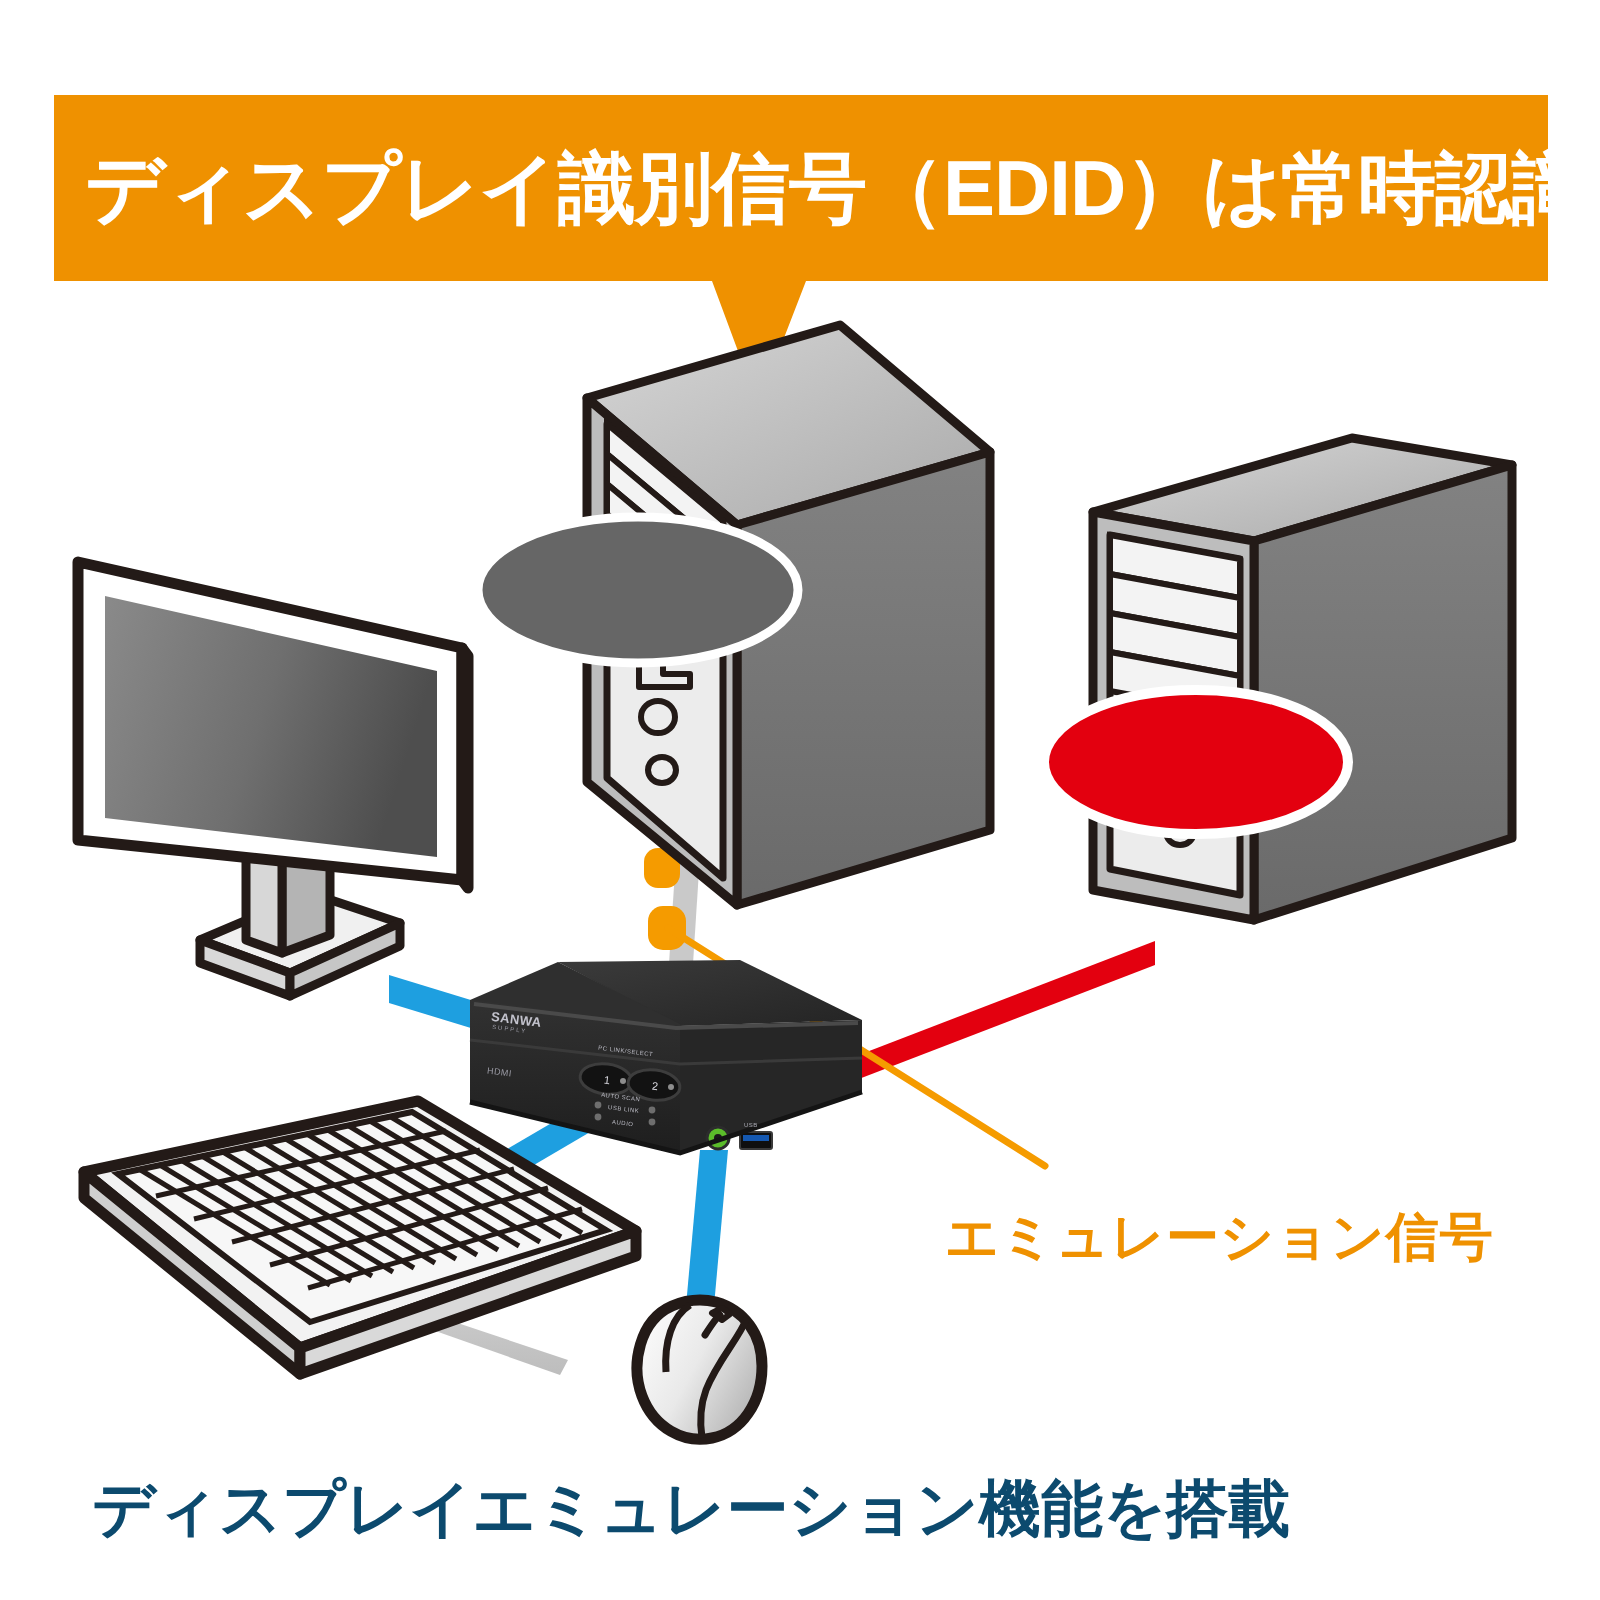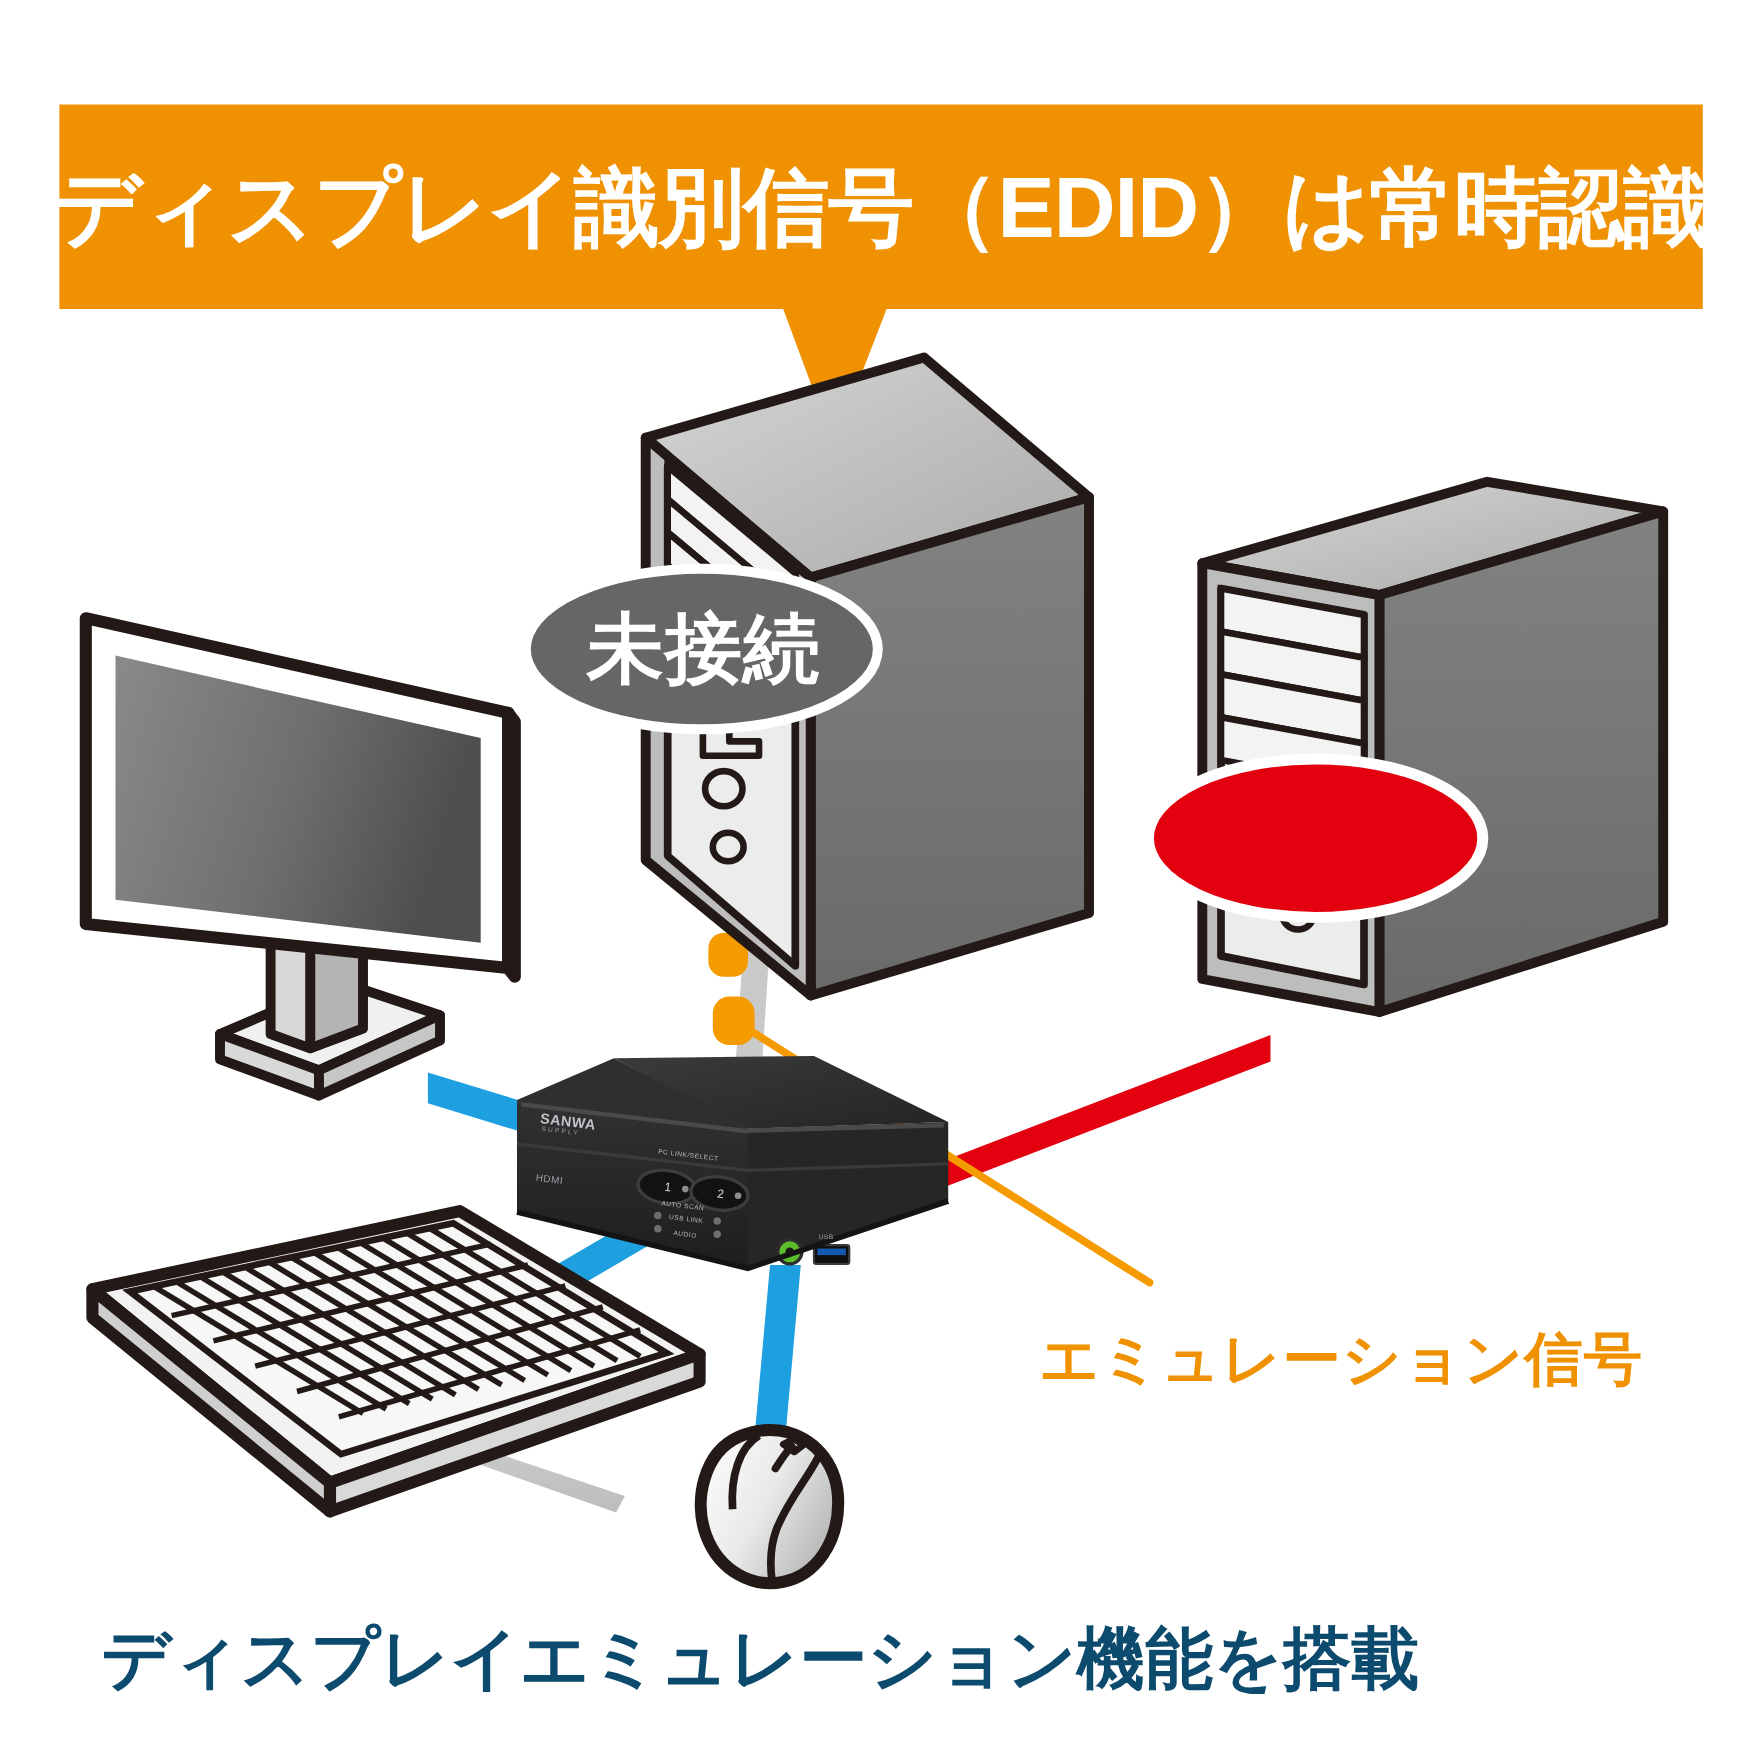--- a/index.html
+++ b/index.html
@@ -12,20 +12,21 @@
     position:absolute;
     left:54px; top:95px; width:1494px; height:186px;
     display:flex; align-items:center; justify-content:center;
     color:#ffffff;
     font-size:78px;
     font-weight:bold;
     letter-spacing:-1px;
     line-height:1;
     white-space:nowrap;
     pointer-events:none;
+    padding-left:36px;
   }
 
   
   .badge-label{
     position:absolute;
     display:flex;align-items:center;justify-content:center;
     color:#ffffff;font-weight:bold;white-space:nowrap;line-height:1;
     pointer-events:none;
   }
   #badge-unconnected-text{ left:490px; top:525px; width:300px; height:130px; font-size:70px; letter-spacing:1px;}
@@ -251,21 +252,20 @@
     <g>
       <ellipse cx="638" cy="590" rx="160" ry="73" fill="#666666" stroke="#ffffff" stroke-width="9"></ellipse>
     </g>
     <g>
       <ellipse cx="1196" cy="762" rx="152" ry="72" fill="#e3000f" stroke="#ffffff" stroke-width="10"></ellipse>
     </g>
   </svg>
 
   <div class="banner-text">ディスプレイ識別信号（EDID）は常時認識</div>
 
-  <div class="badge-label" id="badge-unconnected-text">未接続</div>
 
 
   <div class="emu-label">エミュレーション信号</div>
 
   <div class="bottom-caption">ディスプレイエミュレーション機能を搭載</div>
 
   <div class="kvm-silk" style="left:491px;top:1012px;font-size:13px;font-weight:bold;color:#c2c2cc;transform:rotate(7deg);">SANWA</div>
   <div class="kvm-silk" style="left:492px;top:1026px;font-size:6px;letter-spacing:2px;color:#9a9aa4;transform:rotate(7deg);">SUPPLY</div>
   <div class="kvm-silk" style="left:487px;top:1067px;font-size:9px;color:#9a9aa4;transform:rotate(7deg);">HDMI</div>
   <div class="kvm-silk" style="left:598px;top:1048px;font-size:6px;transform:rotate(7deg);">PC LINK/SELECT</div>

